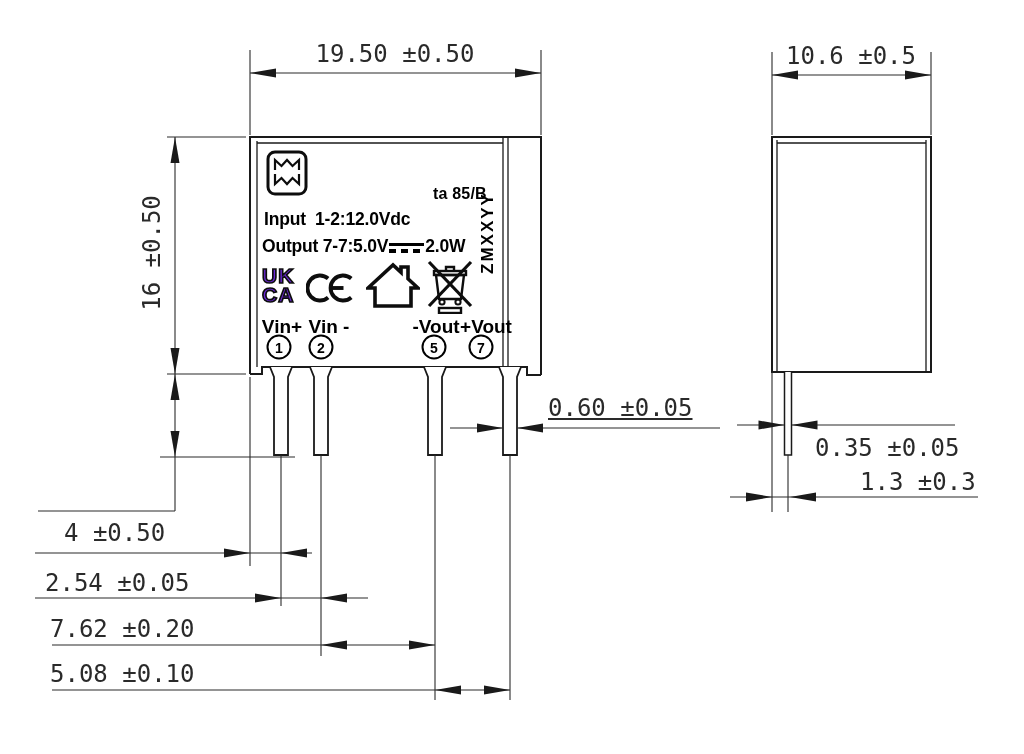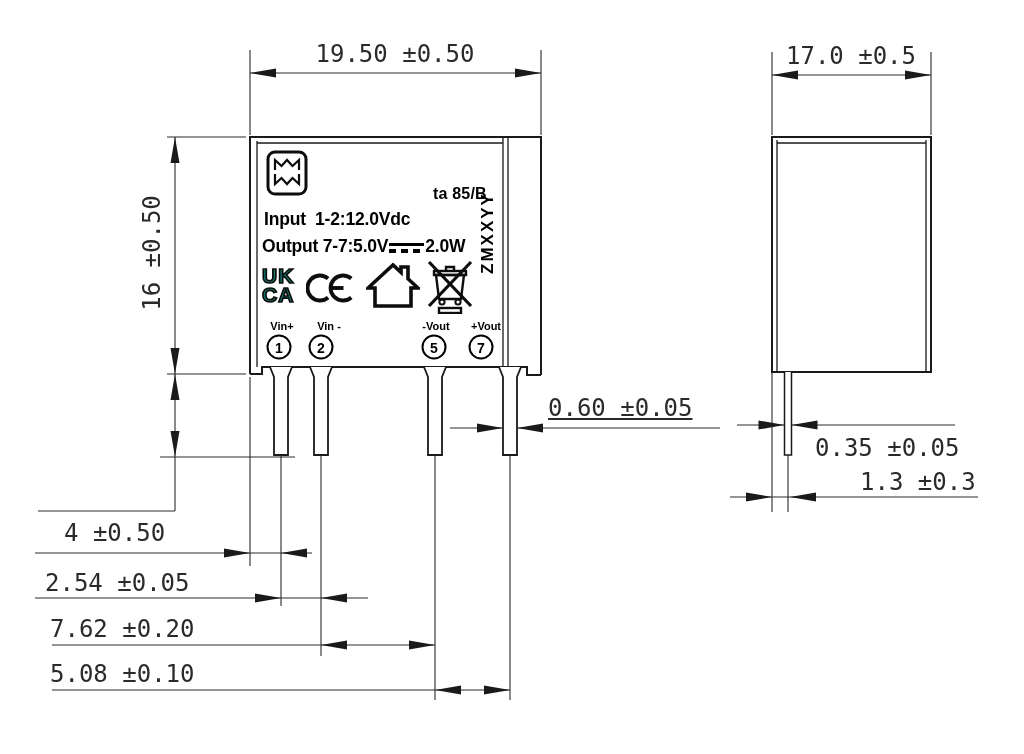--- a/index.html
+++ b/index.html
@@ -11,26 +11,26 @@
   .dim{position:absolute;font-family:"DejaVu Sans Mono",monospace;font-size:24px;
        color:#2a2a2a;white-space:pre;line-height:1;}
   .dim.center{transform:translateX(-50%);}
   .dim.vert{transform:translate(-50%,-50%) rotate(-90deg);}
 
   
   .mod{position:absolute;color:#000;font-weight:bold;white-space:pre;line-height:1;}
   .model-label{font-size:16px;letter-spacing:.2px;}
   .io-label{font-size:17.5px;letter-spacing:-0.2px;display:flex;align-items:center;}
   .serial{transform:translate(-50%,-50%) rotate(-90deg);font-size:17px;letter-spacing:2px;}
-  .pinlabel{font-size:11px;transform:translate(-50%,-50%);}
+  .pinlabel{font-size:19px;transform:translate(-50%,-50%);}
   .pincircle{position:absolute;width:21px;height:21px;border:2.2px solid #000;border-radius:50%;
              transform:translate(-50%,-50%);display:flex;align-items:center;justify-content:center;
              font-weight:bold;font-size:14px;color:#000;}
   .ukca{position:absolute;font-weight:800;font-size:21px;line-height:19px;letter-spacing:1px;
-        color:#0f766e;-webkit-text-stroke:1.7px #0d0d0d;}
+        color:#6d28d9;-webkit-text-stroke:1.7px #0d0d0d;}
 
   
   .dc{display:inline-block;width:35px;margin:0 1px;position:relative;top:1px;}
   .dc .t{display:block;height:0;border-top:3.5px solid #000;}
   .dc .b{display:block;height:3.5px;margin-top:3px;
          background:repeating-linear-gradient(90deg,#000 0 7px,transparent 7px 12px);}
 
   .icon{position:absolute;}
 </style>
 </head>
@@ -130,21 +130,21 @@
       <polygon points="503,428 477,423.5 477,432.5"></polygon>
       <polygon points="517,428 543,423.5 543,432.5"></polygon>
       <polygon points="784.5,425 758.5,420.5 758.5,429.5"></polygon>
       <polygon points="791.5,425 817.5,420.5 817.5,429.5"></polygon>
       <polygon points="772,497 746,492.5 746,501.5"></polygon>
       <polygon points="790,497 816,492.5 816,501.5"></polygon>
     </g>
   </svg>
 
   <div class="dim center" style="left:395px;top:42px;">19.50 ±0.50</div>
-  <div class="dim center" style="left:851px;top:44px;">17.0 ±0.5</div>
+  <div class="dim center" style="left:851px;top:44px;">10.6 ±0.5</div>
   <div class="dim vert" style="left:152px;top:253px;">16 ±0.50</div>
   <div class="dim" style="left:64px;top:478px;margin-top:43px;">4 ±0.50</div>
   <div class="dim" style="left:45px;top:571px;">2.54 ±0.05</div>
   <div class="dim" style="left:50px;top:617px;">7.62 ±0.20</div>
   <div class="dim" style="left:50px;top:662px;">5.08 ±0.10</div>
   <div class="dim" style="left:548px;top:396px;text-decoration:underline;">0.60 ±0.05</div>
   <div class="dim" style="left:815px;top:396px;margin-top:40px;">0.35 ±0.05</div>
   <div class="dim" style="left:860px;top:470px;">1.3 ±0.3</div>
 
   <svg class="icon" style="left:266px;top:150px;" width="42" height="46" viewBox="0 0 42 46" stroke="#0d0d0d" fill="none">

